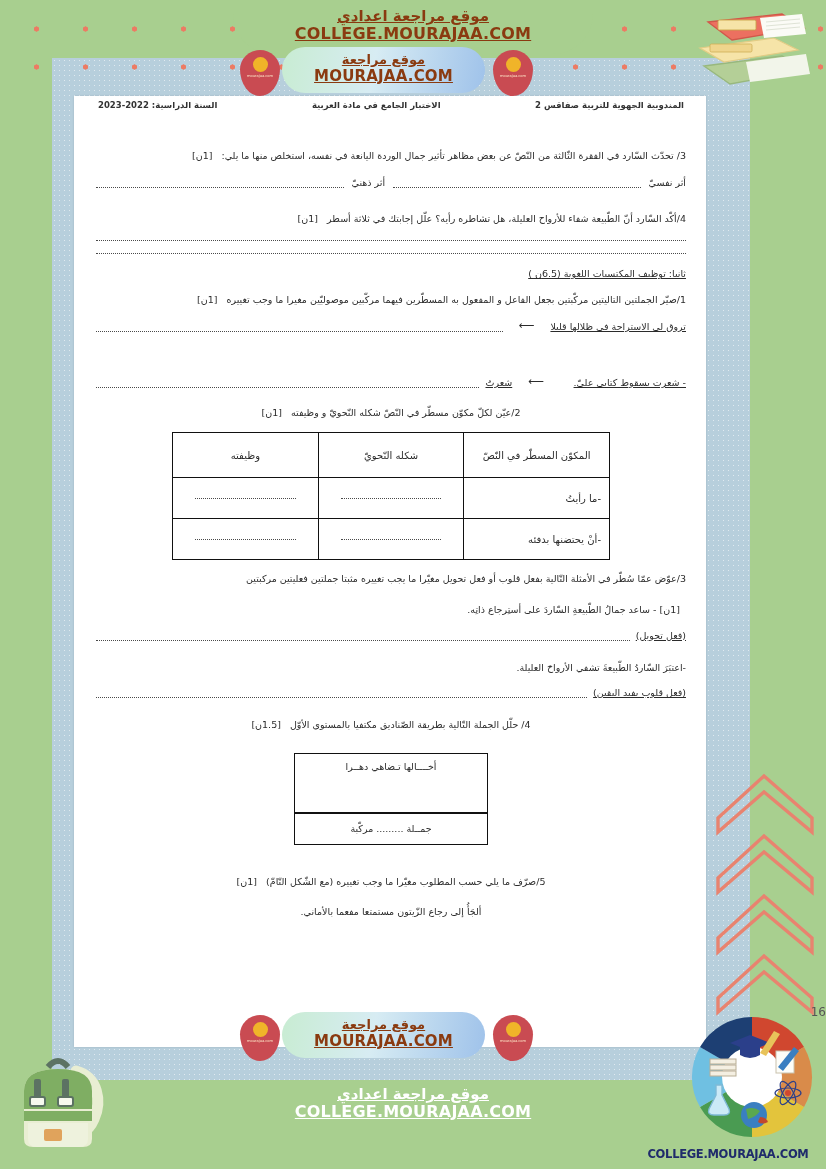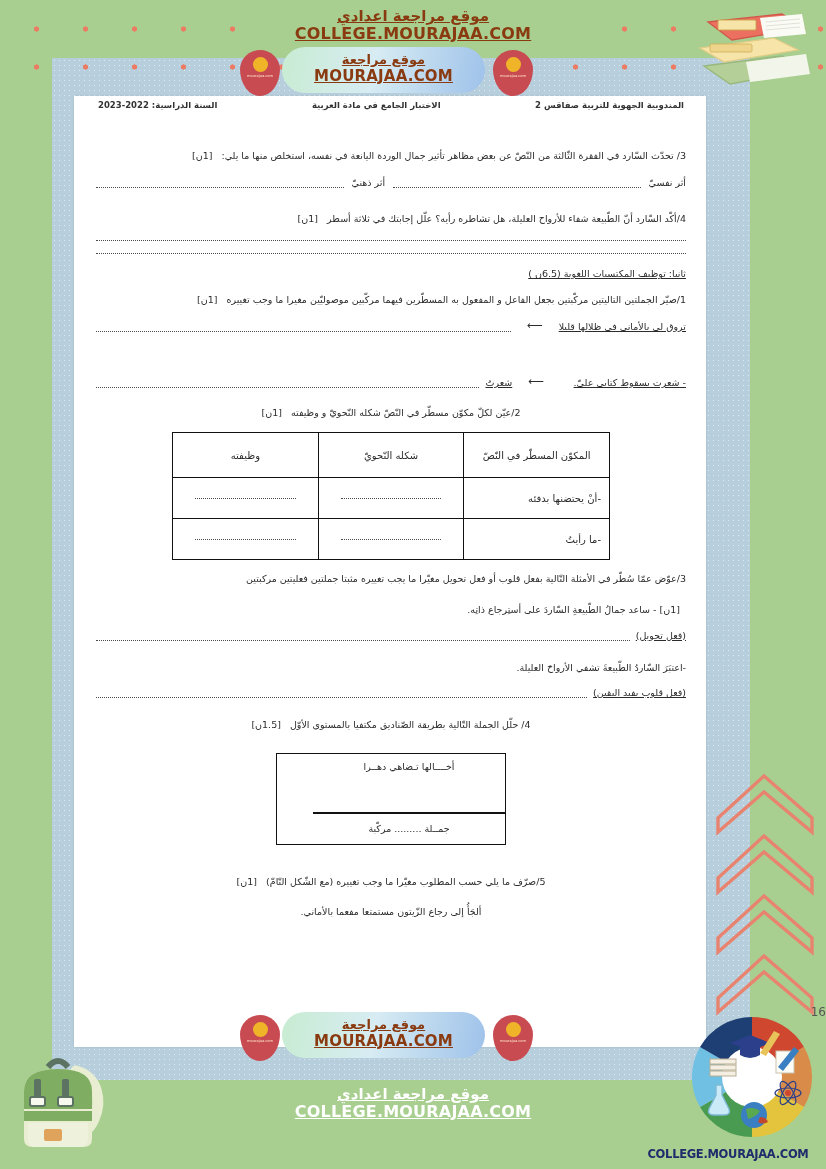--- a/index.html
+++ b/index.html
@@ -281,21 +281,20 @@
     border-bottom: 1.2px dotted #4a4a4a;
     width: 78%;
     margin: 9px auto;
     height: 0;
   }
 
   .box-diagram {
     width: 192px;
     margin: 18px auto 6px;
     border: 1.6px solid #111;
-    padding-left: 36px;
   }
   .box-diagram .bd-top {
     height: 60px;
     border-bottom: 2.4px solid #111;
     font-size: 9.5px;
     padding: 7px 8px 0;
     box-sizing: border-box;
     text-align: center;
   }
   .box-diagram .bd-bot {
@@ -496,21 +495,21 @@
   <span class="dots-line"></span>
   <span class="dots-line"></span>
 
   <div class="section-title">ثانيا: توظيف المكتسبات اللغوية (6.5ن )</div>
 
   <p class="q">
     <span>1/صيّر الجملتين التاليتين مركّبتين بجعل الفاعل و المفعول به المسطّرين فيهما مركّبين موصوليّين مغيرا ما وجب تغييره</span>
     <span class="score">[1ن]</span>
   </p>
   <div class="transform-row">
-    <span class="src u">تروق لي بالأماني في ظلالها قليلا</span>
+    <span class="src u">تروق لي الاستراحة في ظلالها قليلا</span>
     <span class="arrow">⟵</span>
     <span class="fill"></span>
   </div>
   <div class="transform-row">
     <span class="src u">- شعرت بسقوط كتابي عليّ.</span>
     <span class="arrow">⟵</span>
     <span class="tail u">شعرتُ</span>
     <span class="fill"></span>
   </div>
 
@@ -521,42 +520,42 @@
 
   <table class="grid">
     <thead>
       <tr>
         <th>المكوّن المسطّر في النّصّ</th>
         <th>شكله النّحويّ</th>
         <th>وظيفته</th>
       </tr>
     </thead>
     <tbody>
+      <tr>
+        <td class="cell-right" style="border-top:none;">
+          <span>-ما رأيتُ</span>
+        </td>
+        <td style="border-top:none;">
+            <span class="tdots"></span>
+          </td>
+        <td style="border-top:none;">
+            <span class="tdots"></span>
+          </td>
+      </tr>
       <tr>
         <td class="cell-right" rowspan="1">
           <span>-أنْ يحتضنها بدفئه</span>
         </td>
         <td>
             <span class="tdots"></span>
           </td>
         <td>
             <span class="tdots"></span>
           </td>
       </tr>
-      <tr>
-        <td class="cell-right" style="border-top:none;">
-          <span>-ما رأيتُ</span>
-        </td>
-        <td style="border-top:none;">
-            <span class="tdots"></span>
-          </td>
-        <td style="border-top:none;">
-            <span class="tdots"></span>
-          </td>
-      </tr>
     </tbody>
   </table>
 
   <p class="q" style="margin-top:10px;">
     <span>3/عوّض عمّا سُطّر في الأمثلة التّالية بفعل قلوب أو فعل تحويل مغيّرا ما يجب تغييره مثبتا جملتين فعليتين مركبتين</span>
   </p>
   <p class="q">
     <span class="score">[1ن]</span>
     <span>- ساعد جمالُ الطّبيعةِ السّاردَ على أستِرجاع ذاتِه.</span>
   </p>

